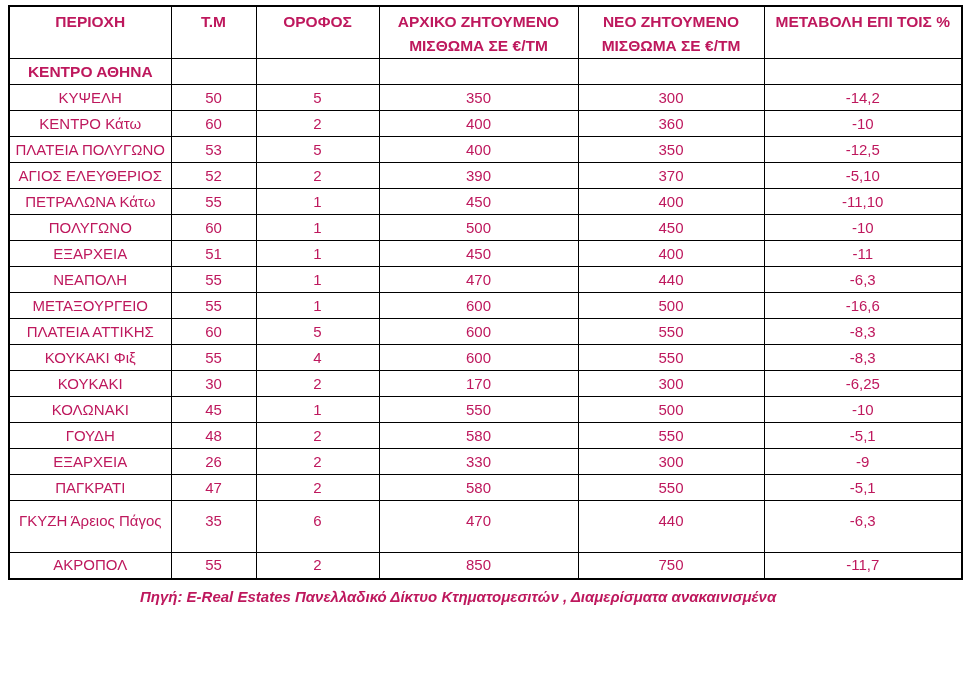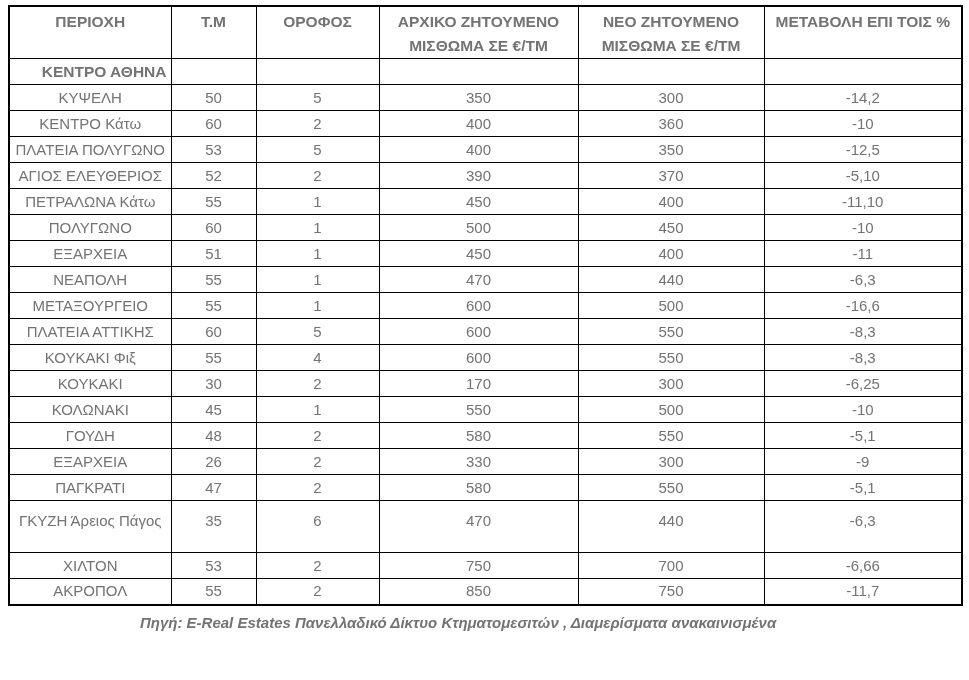--- a/index.html
+++ b/index.html
@@ -1,21 +1,21 @@
 <!DOCTYPE html>
 <html><head>
 <meta charset="utf-8">
 <style>
   * { box-sizing: border-box; }
   html, body { margin: 0; padding: 0; background: #ffffff; }
   .page {
     width: 969px;
     height: 680px;
     background: #ffffff;
-    color: #737373;
+    color: #be185d;
     font-family: "Liberation Sans", sans-serif;
     padding: 5px 8px 0 8px;
     overflow: hidden;
   }
   table.rent-table {
     border-collapse: collapse;
     table-layout: fixed;
     width: 953px;
     border: 2px solid #000000;
   }
@@ -37,21 +37,21 @@
     font-size: 15px;
     height: 26px;
     line-height: 24px;
     vertical-align: middle;
   }
   .rent-table tr.group-row td {
     height: 26px;
   }
   .rent-table tr.group-row td.group-cell {
     font-weight: bold;
-    text-align: right;
+    text-align: center;
     font-size: 15.5px;
     margin-left: 26px;
   }
   .rent-table tr.tall td {
     height: 52px;
     vertical-align: top;
     padding-top: 8px;
   }
   .source-note {
     margin-top: 5px;
@@ -225,28 +225,20 @@
         </tr>
         <tr class="tall">
           <td>ΓΚΥΖΗ Άρειος Πάγος</td>
           <td>35</td>
           <td>6</td>
           <td>470</td>
           <td>440</td>
           <td>-6,3</td>
         </tr>
         <tr>
-          <td>ΧΙΛΤΟΝ</td>
-          <td>53</td>
-          <td>2</td>
-          <td>750</td>
-          <td>700</td>
-          <td>-6,66</td>
-        </tr>
-        <tr>
           <td>ΑΚΡΟΠΟΛ</td>
           <td>55</td>
           <td>2</td>
           <td>850</td>
           <td>750</td>
           <td>-11,7</td>
         </tr>
       </tbody>
   </table>
 

